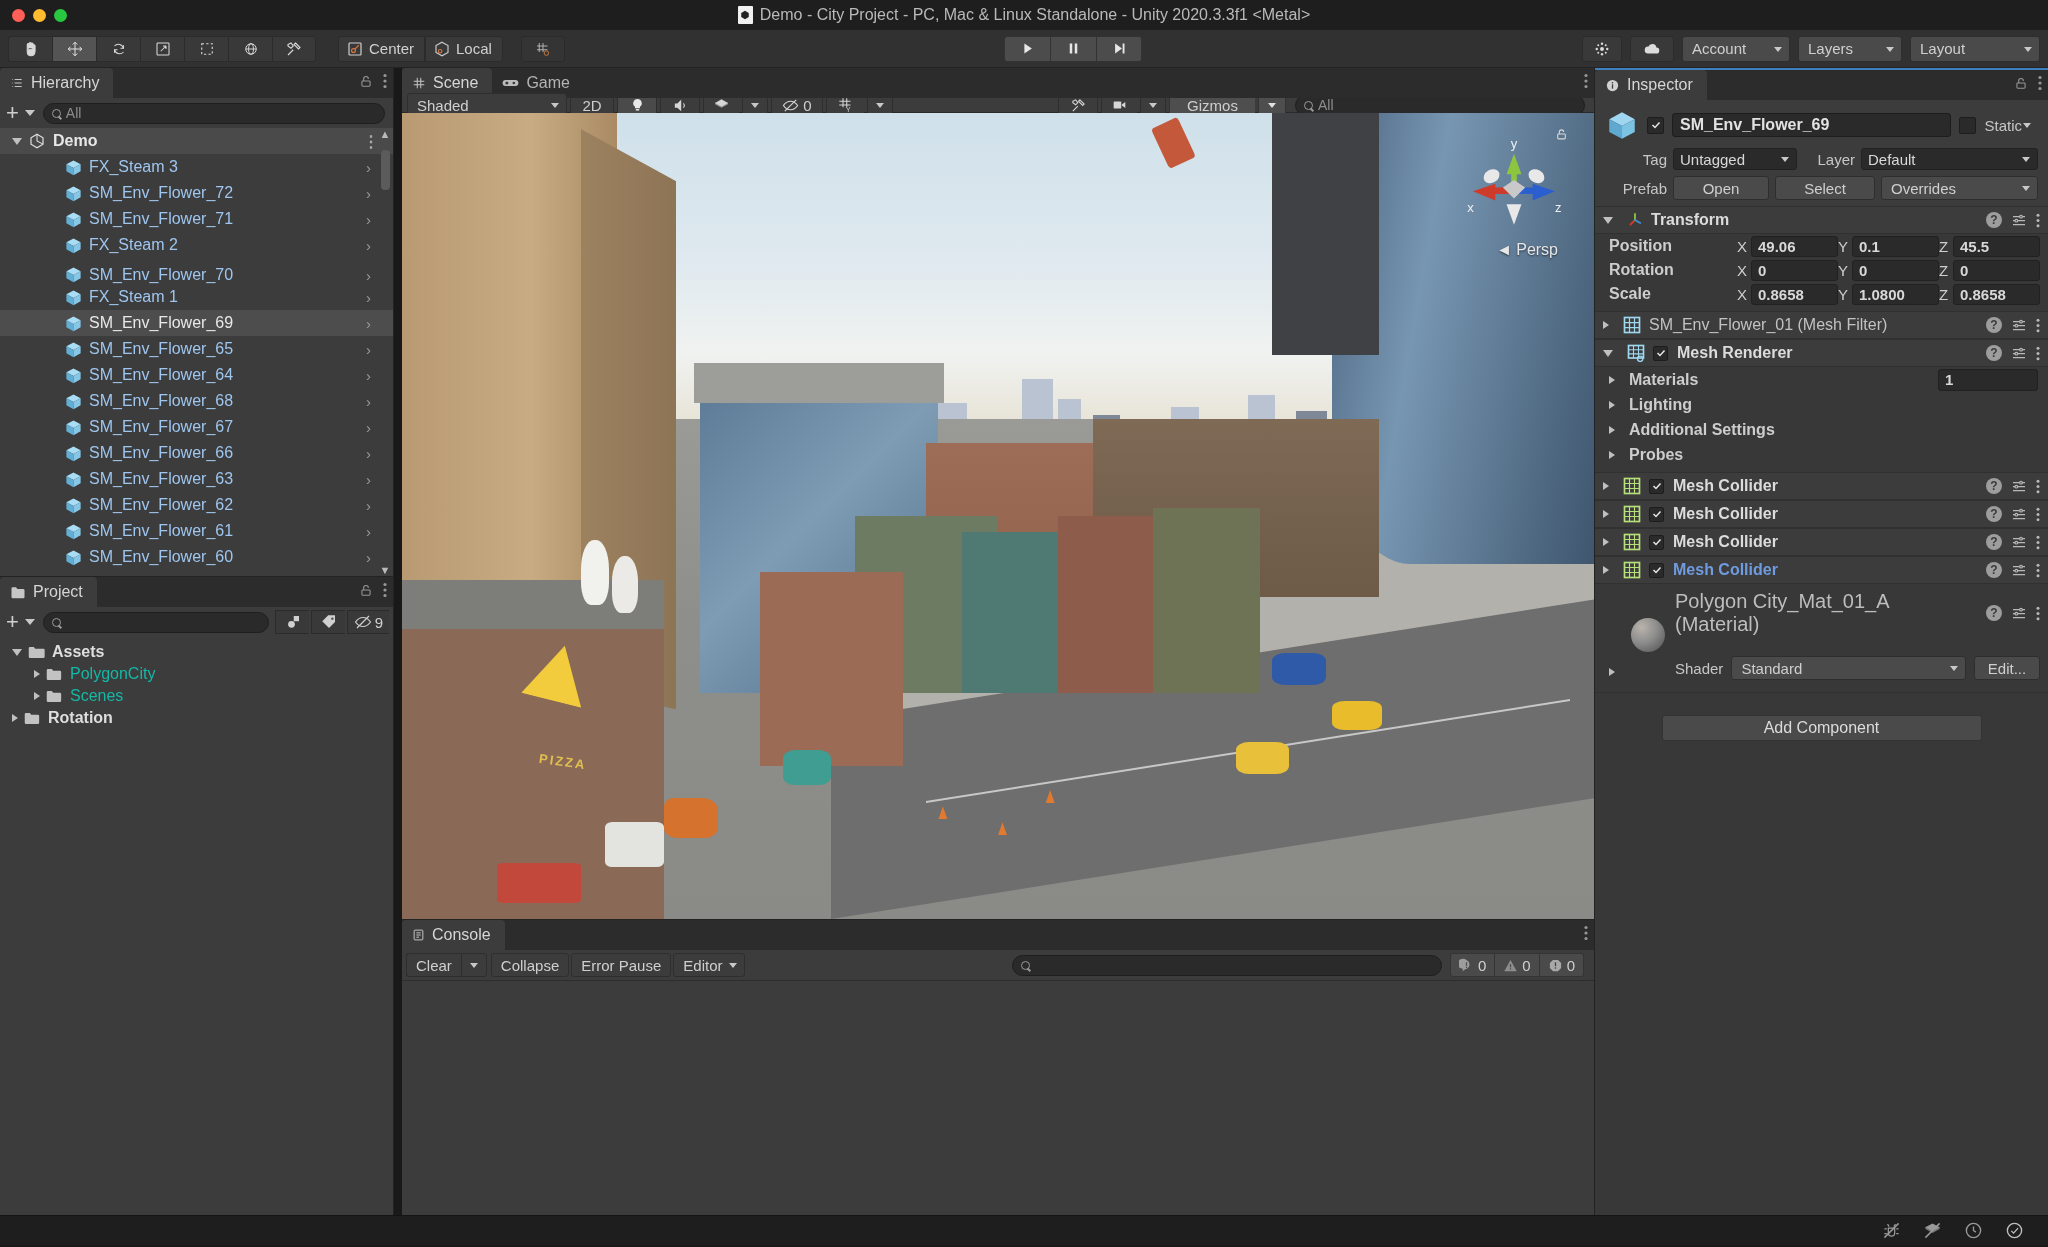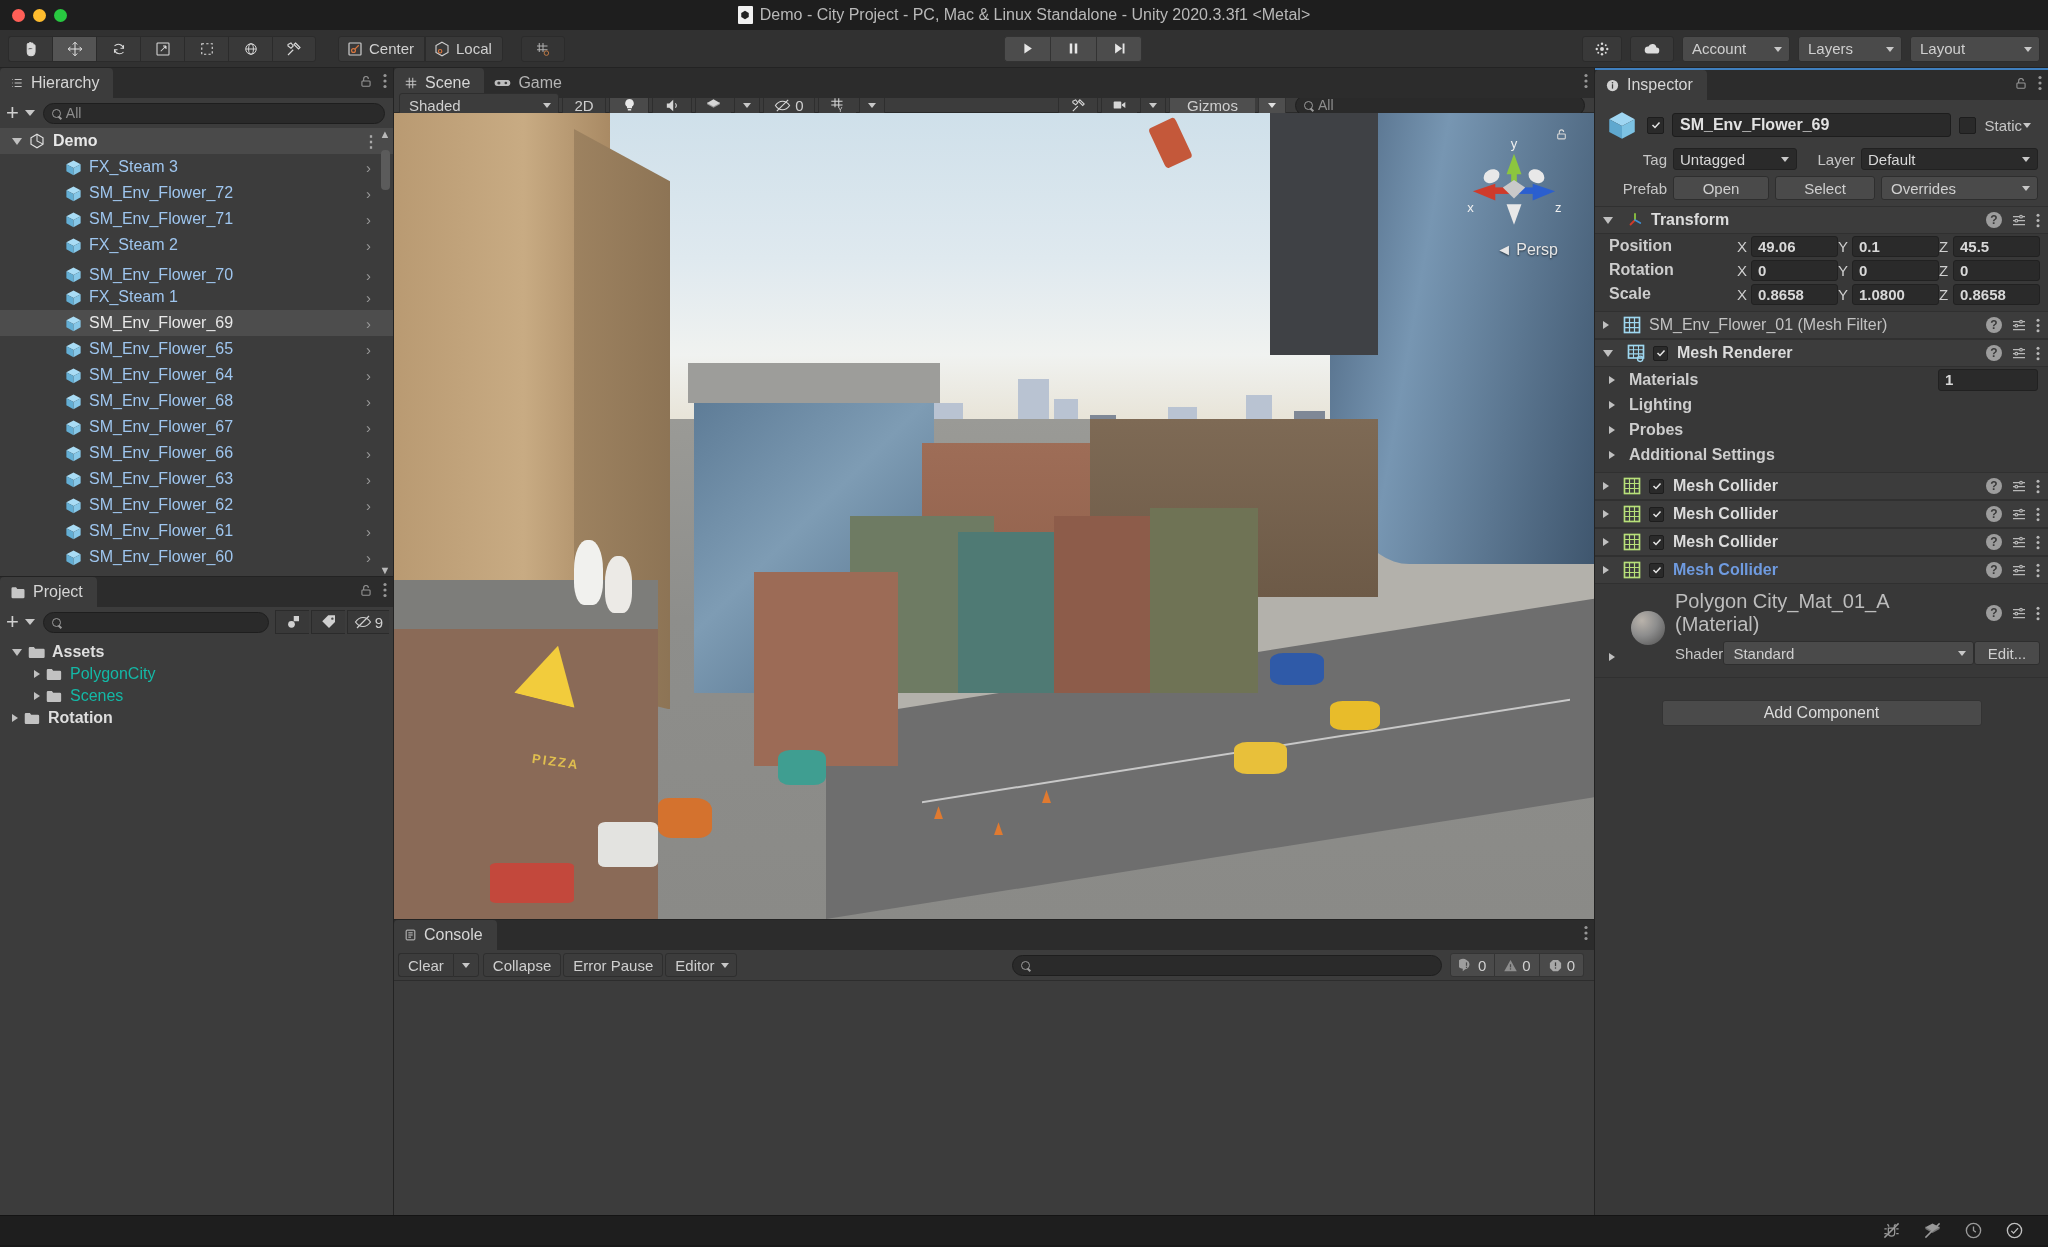--- a/index.html
+++ b/index.html
@@ -102,21 +102,21 @@
   .pbtn {
     width: 46px; height: 26px; background: #4c4c4c; border:1px solid #333;
     border-right-width:0; display:flex; align-items:center; justify-content:center;
   }
   .playgroup .pbtn:first-child { border-radius: 3px 0 0 3px; }
   .playgroup .pbtn:last-child { border-radius: 0 3px 3px 0; border-right-width:1px; }
 
   
   #workspace { display: flex; height: 1247px; }
   #left-col { width: 394px; display: flex; flex-direction: column; }
-  #center-col { flex: 1; display: flex; flex-direction: column; }
+  #center-col { flex: 1; display: flex; flex-direction: column; padding-left: 8px; }
   #right-col { width: 454px; display: flex; flex-direction: column; }
 
   
   #hierarchy { height: 508px; display:flex; flex-direction:column; background:#383838;
                border-right:1px solid #232323; }
   #hier-list { flex:1; overflow:hidden; position:relative; background:#3c3c3c; }
   .hrow { height: 26px; display:flex; align-items:center; font-size:16px;
           padding-left: 10px; position:relative; }
   .hrow.root { background:#4a4a4a; color:#e4e4e4; font-weight:bold; }
   .hrow.selected { background: #4d4d4d; }
@@ -1130,25 +1130,25 @@
               <span class="sl">Materials</span>
               <span style="flex:1"></span>
               <span class="field" style="width:100px;margin-right:10px;font-weight:bold">1</span>
             </div>
             <div class="sub-row">
               <span class="tri"></span>
               <span class="sl">Lighting</span>
             </div>
             <div class="sub-row">
               <span class="tri"></span>
-              <span class="sl">Probes</span>
+              <span class="sl">Additional Settings</span>
             </div>
             <div class="sub-row">
               <span class="tri"></span>
-              <span class="sl">Additional Settings</span>
+              <span class="sl">Probes</span>
             </div>
           </div>
 
         <div id="collider-list">
             <div class="comp-header" style="margin-top: 5px;">
               <span class="tri"></span>
               <svg class="grid-icon" viewBox="0 0 24 24">
                 <rect x="3" y="3" width="18" height="18" fill="none" stroke="#b8e07a" stroke-width="2"></rect>
                 <path d="M9 3v18M15 3v18M3 9h18M3 15h18" stroke="#b8e07a" stroke-width="1.4"></path>
               </svg>
@@ -1265,21 +1265,21 @@
                     <circle cx="15" cy="7" r="2" fill="#3c3c3c"></circle>
                     <circle cx="8" cy="13" r="2" fill="#3c3c3c"></circle>
                 </svg>
                 <svg width="4" height="15" viewBox="0 0 4 16" fill="#b8b8b8">
                   <circle cx="2" cy="2.5" r="1.6"></circle>
                     <circle cx="2" cy="8" r="1.6"></circle>
                     <circle cx="2" cy="13.5" r="1.6"></circle>
                 </svg>
               </span>
             </div>
-            <div class="row" style="margin-top:5px">
+            <div class="row" style="gap:8px;margin-top:20px">
               <span class="lblsm">Shader</span>
               <div class="btn dd" style="flex:1;justify-content:flex-start;background:#4a4a4a">
                 <span>Standard</span>
               </div>
               <div class="btn" style="width:66px">
                 <span>Edit...</span>
               </div>
             </div>
           </div>
         </div>

